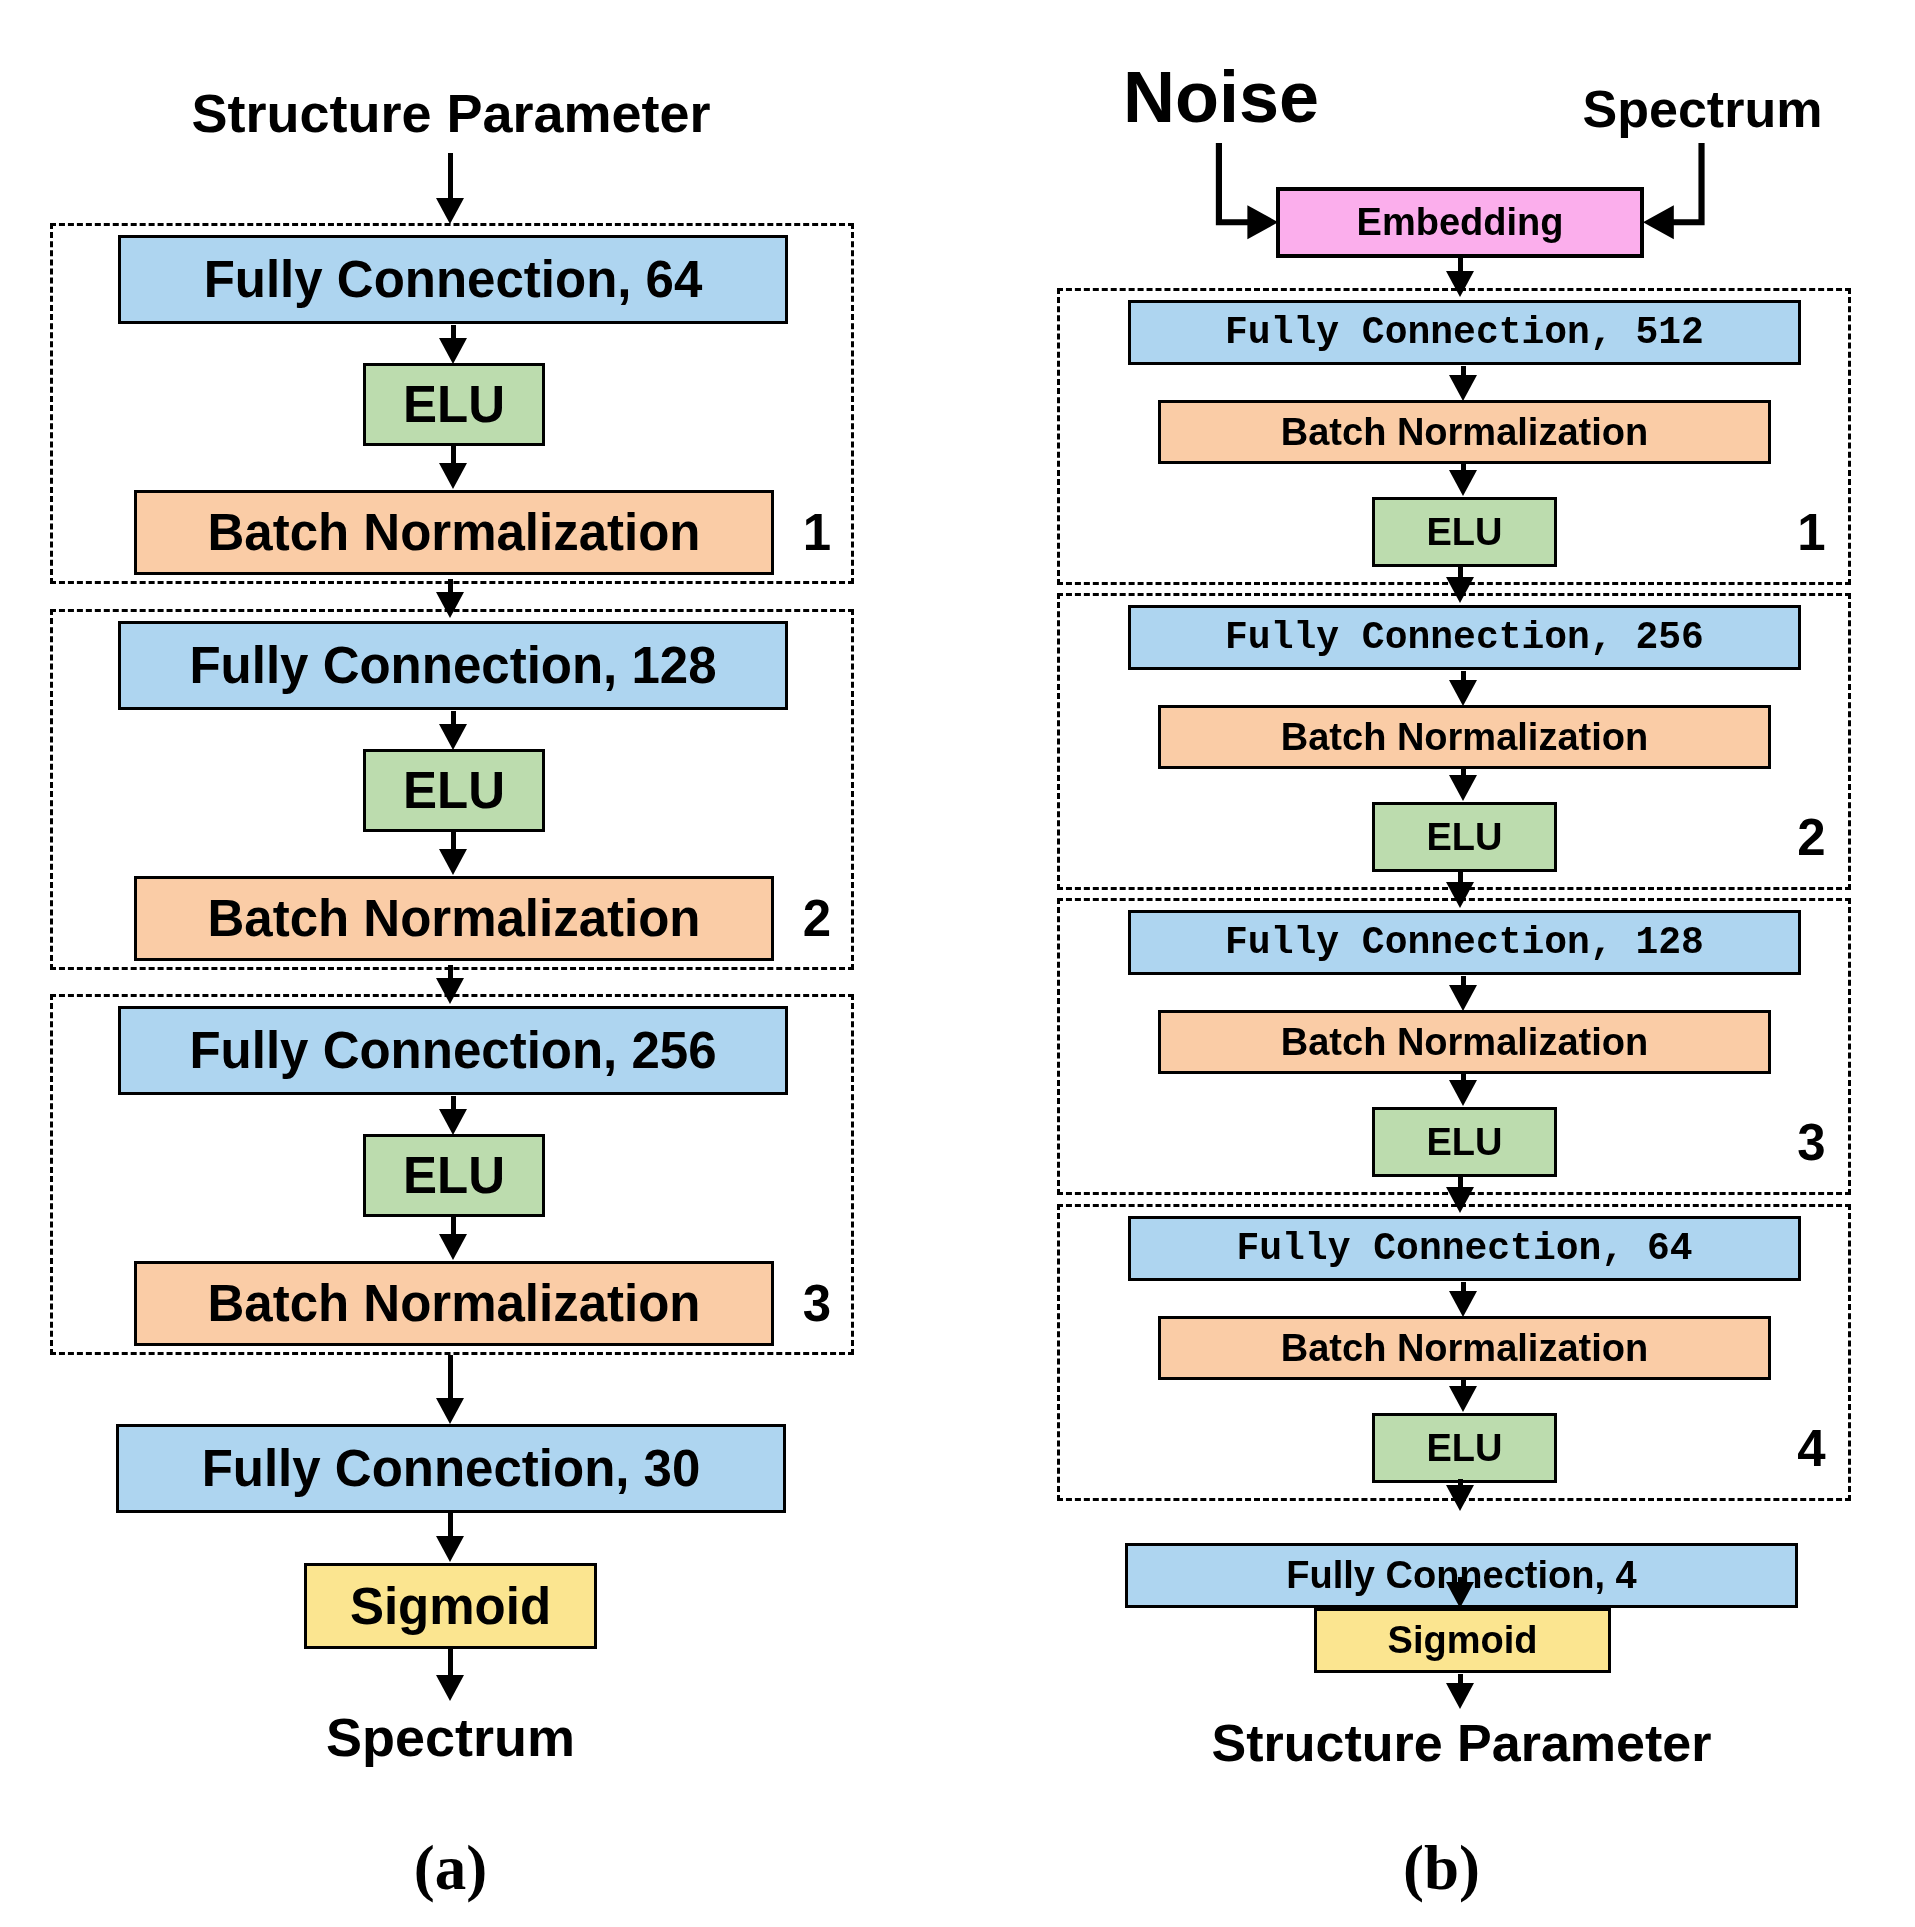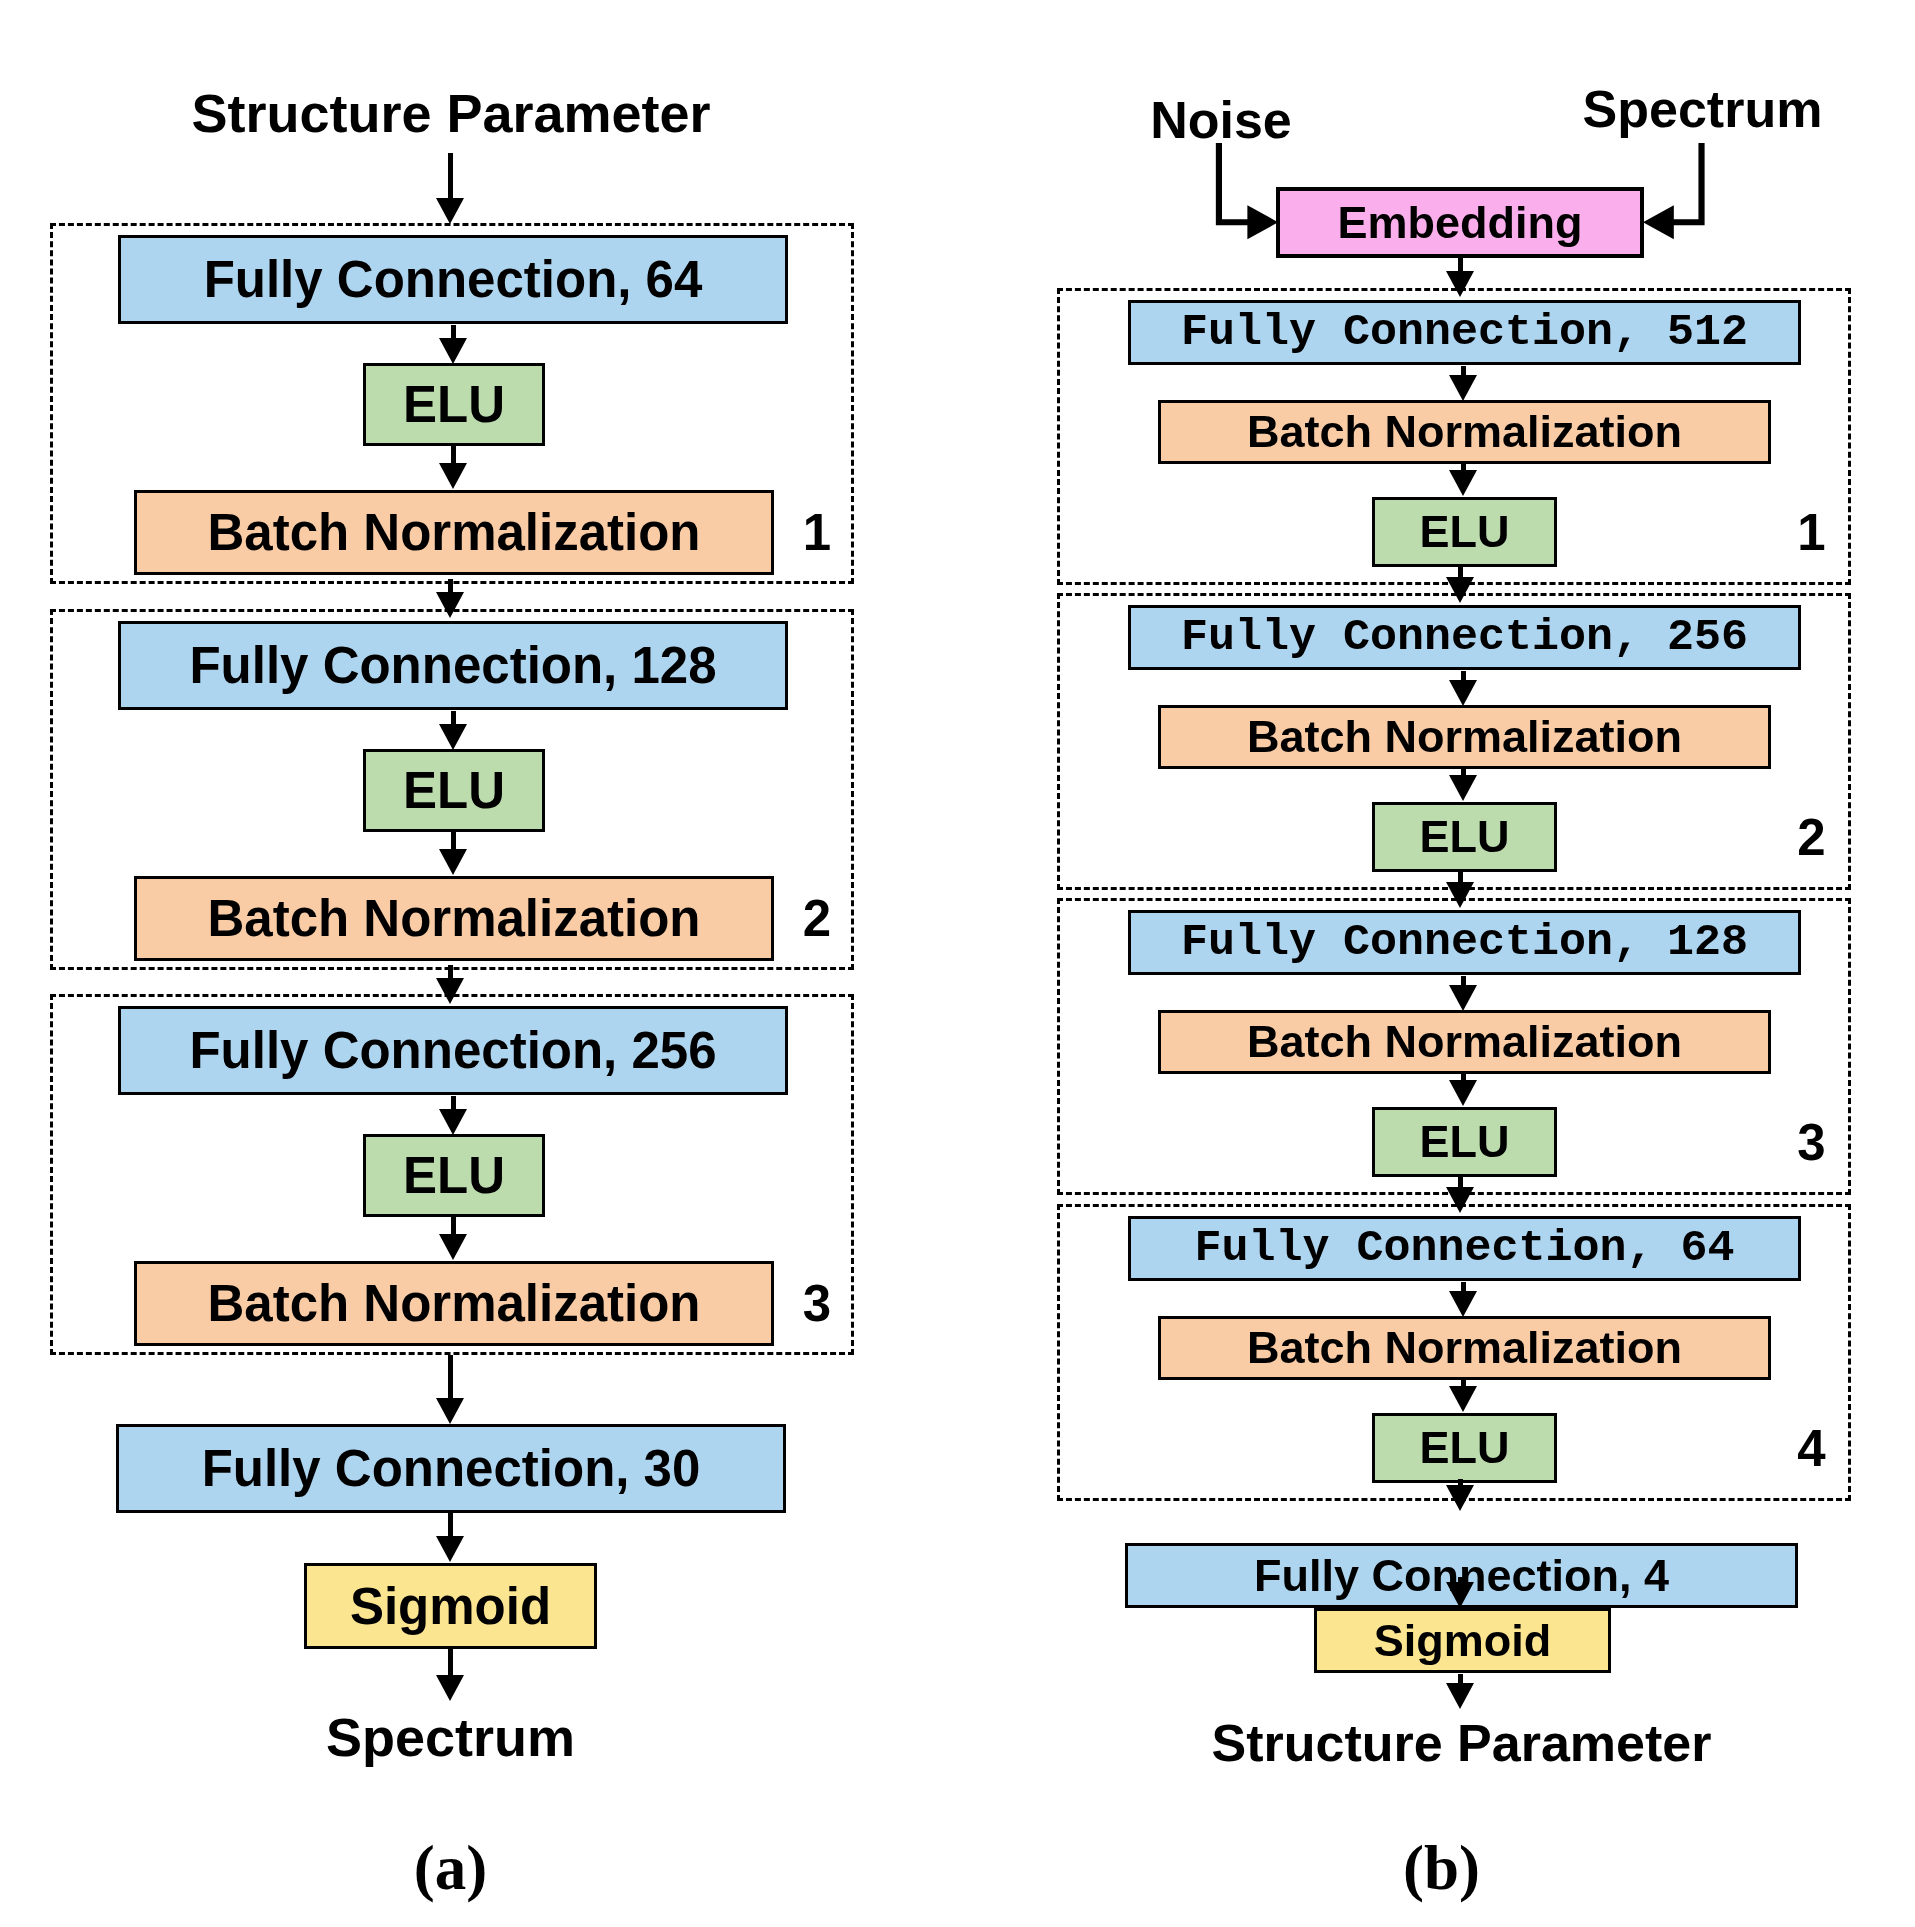--- a/index.html
+++ b/index.html
@@ -21,21 +21,21 @@
   .fs-big{font-size:54px;line-height:66px;}
   .box{
     position:absolute;
     border:3.9px solid #000;
     display:flex;align-items:center;justify-content:center;
     font-weight:bold;
     white-space:nowrap;
     box-sizing:border-box;
   }
   .box-a{font-size:51px;}
-  .box-b{font-size:45px;}
+  .box-b{font-size:38px;}
   .fc{background:var(--color-fully-connection,#AED5F0);}
   .elu{background:var(--color-elu,#BCDCAE);}
   .bn{background:var(--color-batch-normalization,#FACCA6);}
   .sig{background:var(--color-sigmoid,#FBE590);}
   .emb{background:var(--color-embedding,#FBAEEC);}
   .dashed-block{
     position:absolute;
     border:3.1px dashed #000;
     box-sizing:border-box;
   }
@@ -127,21 +127,21 @@
   <div class="arrow" style="left:435px;top:1513px;height:49px;"></div>
 
   <div class="box box-a sig" style="left:304px;top:1563px;width:293px;height:86px;">Sigmoid</div>
 
   <div class="arrow" style="left:435px;top:1649px;height:52px;"></div>
 
   <div class="io-label fs-big" style="left:104px;top:1704px;width:693px;">Spectrum</div>
 
   <div class="caption" style="left:65px;top:1832px;width:771px;">(a)</div>
 
-  <div class="io-label" style="left:1094px;top:88px;width:254px;font-size:52px;line-height:65px;">Noise</div>
+  <div class="io-label" style="left:1094px;top:65px;width:254px;font-size:72px;line-height:65px;">Noise</div>
   <div class="io-label" style="left:1564px;top:77px;width:277px;font-size:52px;line-height:65px;">Spectrum</div>
 
   <svg class="elbow-svg" width="840" height="254" viewBox="0 0 1090 330">
     <polyline points="211,126 211,229 250,229" fill="none" stroke="#000" stroke-width="8"></polyline>
     <polygon points="248,207 248,251 288,229" fill="#000"></polygon>
     <polyline points="838,126 838,229 800,229" fill="none" stroke="#000" stroke-width="8"></polyline>
     <polygon points="802,207 802,251 762,229" fill="#000"></polygon>
   </svg>
 
   <div class="box box-b emb" style="left:1276px;top:187px;width:368px;height:71px;border-width:4.6px;">Embedding</div>

